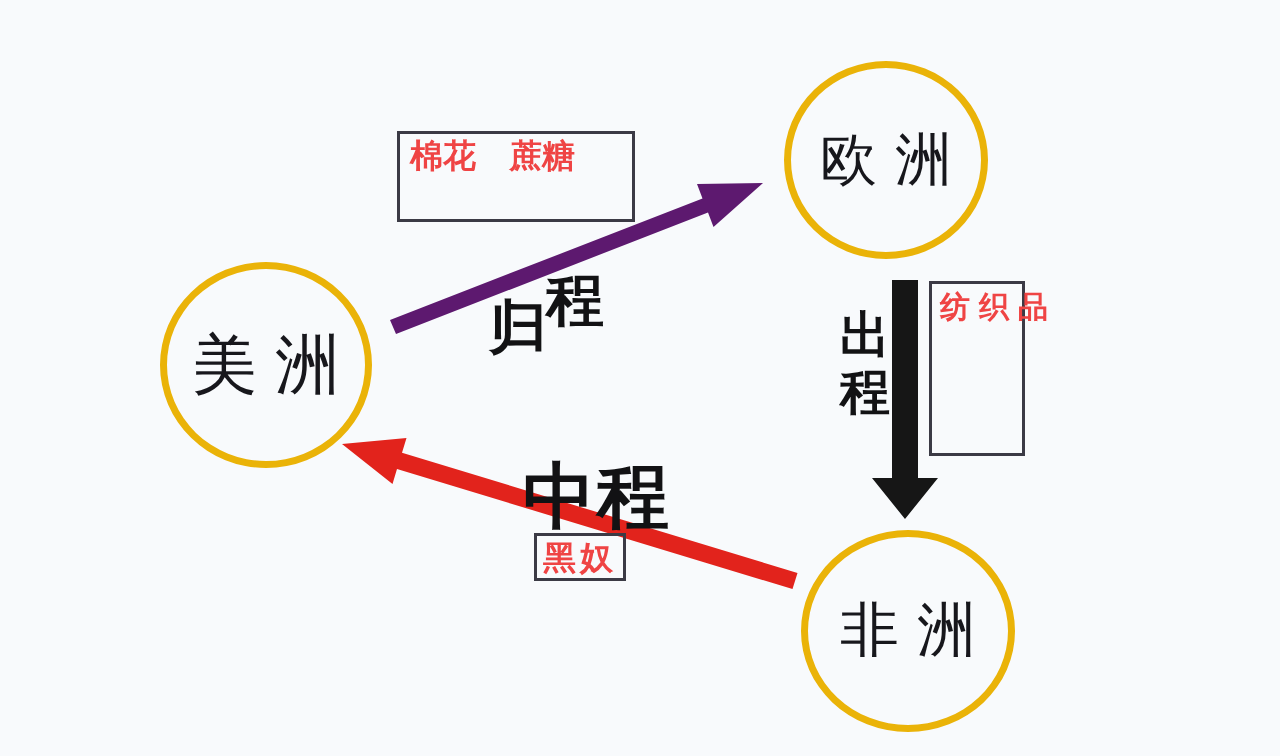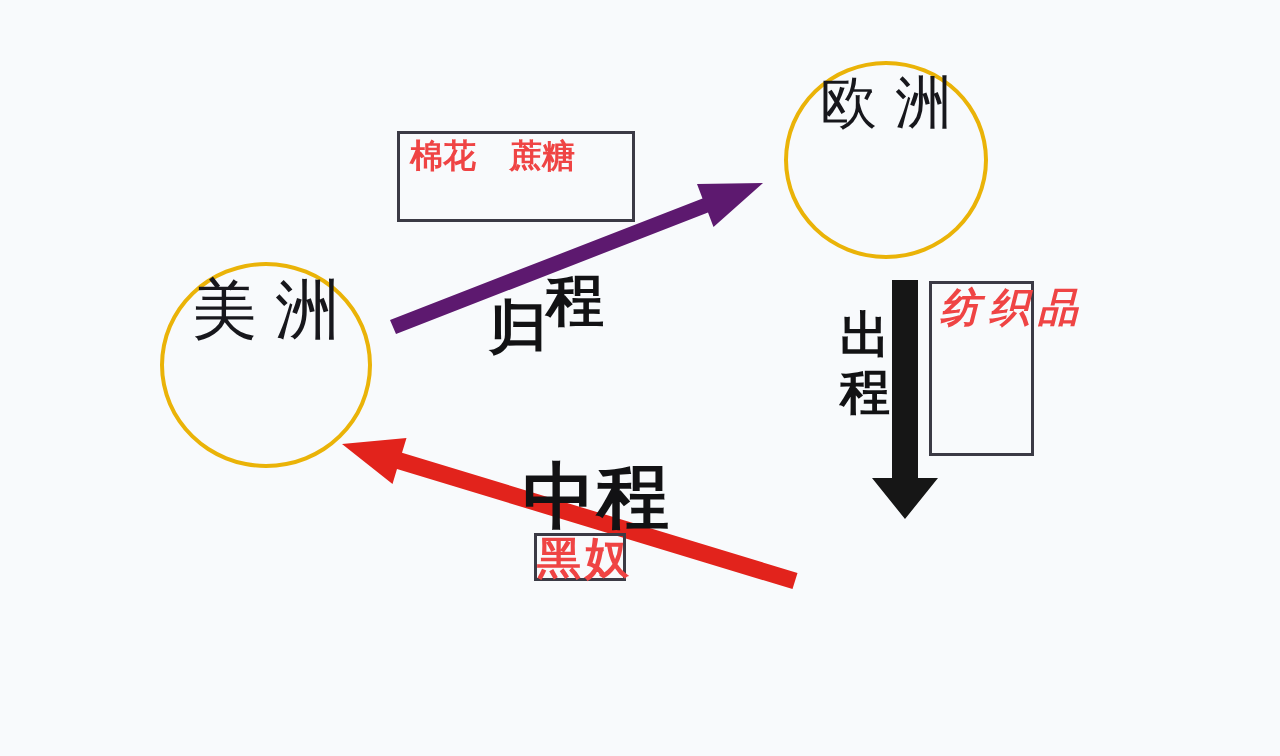--- a/index.html
+++ b/index.html
@@ -16,24 +16,25 @@
     font-family: "DejaVu Sans", sans-serif;
     color: #17171c;
   }
   svg.arrow-layer {
     position: absolute;
     left: 0; top: 0;
     width: 1280px; height: 756px;
   }
   .node-circle {
     position: absolute;
-    border: 4px solid #eab308;
+    border: 7px solid #eab308;
     border-radius: 50%;
     background: transparent;
     display: flex;
+    align-items: center;
     justify-content: center;
     box-sizing: border-box;
   }
   .node-label {
     font-family: "DejaVu Sans", sans-serif;
     font-weight: 500;
     letter-spacing: 18px;
     padding-left: 18px;
     white-space: nowrap;
   }
@@ -49,29 +50,28 @@
     font-weight: bold;
     color: #ef4444;
     background: transparent;
   }
   .goods-left {
     left: 397px; top: 131px; width: 238px; height: 91px;
     font-size: 33px; line-height: 42px;
     padding: 1px 10px;
   }
   .goods-right {
-    left: 929px; top: 281px; width: 105px; height: 175px;
-    font-size: 40px; line-height: 42px;
+    left: 929px; top: 281px; width: 96px; height: 175px;
+    font-size: 30px; line-height: 42px;
     padding: 2px 8px;
-    font-style: italic;
   }
   .goods-right .goods-line { letter-spacing: 9px; white-space: nowrap; }
   .goods-slaves {
     left: 534px; top: 533px; width: 92px; height: 48px;
-    font-size: 44px; line-height: 43px;
+    font-size: 33px; line-height: 43px;
     text-align: center;
     letter-spacing: 4px;
   }
   .goods-line { white-space: nowrap; }
 
   .route-label {
     position: absolute;
     font-family: "DejaVu Serif", serif;
     font-weight: bold;
     color: #121214;
@@ -102,20 +102,23 @@
 
     <polygon points="797.5,573 402,452.8 406.5,437.9 342,444 392.5,483.9 397,469 792.5,589.1" fill="#e2231c"></polygon>
   </svg>
 
   <div class="node-circle circle-america">
     <span class="node-label">美洲</span>
   </div>
   <div class="node-circle circle-europe">
     <span class="node-label">欧洲</span>
   </div>
+  <div class="node-circle circle-africa">
+    <span class="node-label">非洲</span>
+  </div>
 
   <div class="goods-box goods-left">
     <div class="goods-line">棉花　蔗糖</div>
   </div>
 
   <div class="goods-box goods-right">
     <div class="goods-line">纺织品</div>
   </div>
 
   <div class="goods-box goods-slaves">

